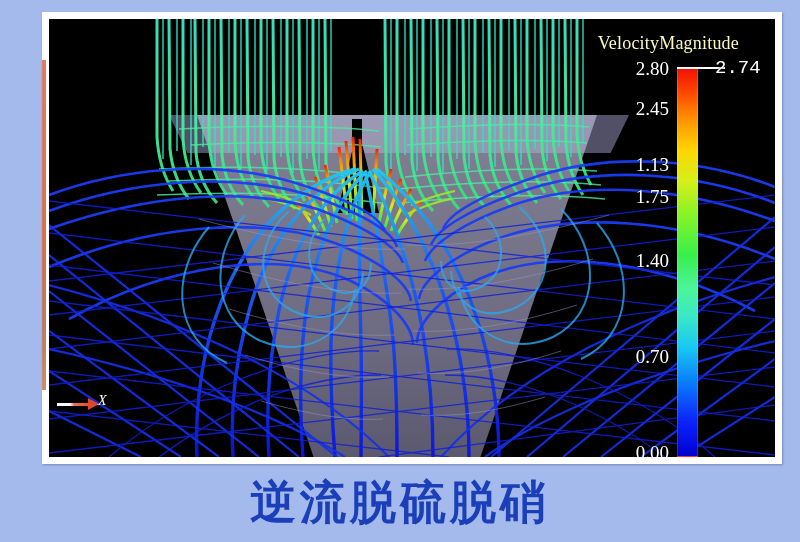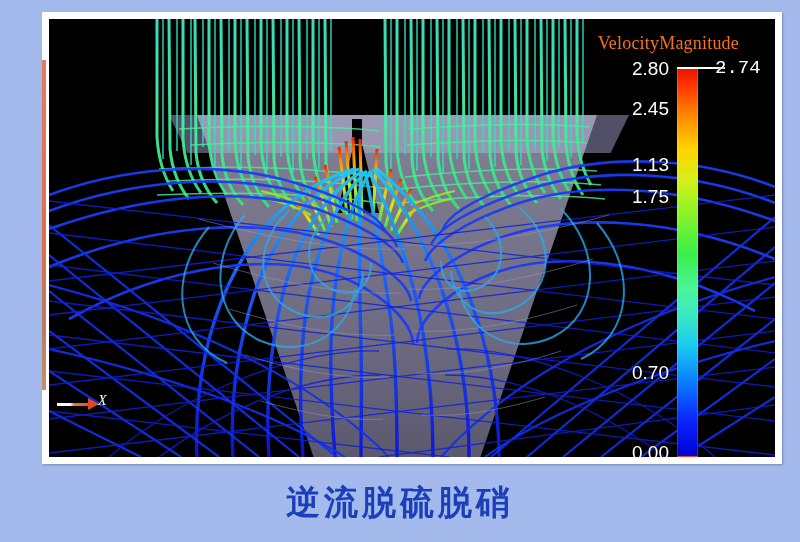--- a/index.html
+++ b/index.html
@@ -89,21 +89,21 @@
   
   #legend {
     position: absolute;
     right: 10px; top: 10px;
     width: 200px; height: 430px;
     pointer-events: none;
   }
   #legend-title {
     position: absolute;
     right: 26px; top: 4px;
-    color: #f97316;
+    color: #fef9c3;
     font-family: "Liberation Serif", serif;
     font-size: 18px;
     letter-spacing: .2px;
     white-space: nowrap;
     text-shadow: 0 0 2px #000;
   }
   #colorbar-track {
     position: absolute;
     left: 112px; top: 38px;
     width: 21px; height: 390px;
@@ -145,21 +145,21 @@
     position: absolute;
     left: 0px; top: 30px;
     width: 104px; height: 402px;
   }
   .tick-label {
     position: absolute;
     right: 0;
     width: 104px;
     text-align: right;
     color: #ffffff;
-    font-family: Liberation Sans, sans-serif;
+    font-family: Liberation Serif, serif;
     font-size: 19px;
     line-height: 19px;
     text-shadow: 0 0 2px #000;
   }
 
   
   #axis-widget {
     position: absolute;
     left: 6px; bottom: 32px;
     width: 70px; height: 40px;
@@ -185,21 +185,21 @@
   }
 
   
   #caption {
     position: absolute;
     left: 0; top: 472px;
     width: 800px;
     text-align: center;
     color: #1a3fb8;
     font-family: "DejaVu Sans", sans-serif;
-    font-size: 34px;
+    font-size: 46px;
     font-weight: 700;
     letter-spacing: 4px;
     line-height: 60px;
   }
 </style>
 </head>
 <body>
 
 <div id="slide">
 
@@ -438,21 +438,22 @@
       </div>
 
       <div id="legend">
         <div id="legend-title">VelocityMagnitude</div>
 
         <div id="tick-labels">
           <div class="tick-label" style="top:0px">2.80</div>
           <div class="tick-label" style="top:40px">2.45</div>
           <div class="tick-label" style="top:96px">1.13</div>
           <div class="tick-label" style="top:128px">1.75</div>
-          <div class="tick-label" style="top:304px">0.70</div>
+          <div class="tick-label" style="top:192px">1.40</div>
+          <div class="tick-label" style="top:288px">0.70</div>
           <div class="tick-label" style="top:384px">0.00</div>
         </div>
 
         <div id="colorbar-track"></div>
         <div class="cb-endtick" id="cb-tick-top"></div>
 
         <div class="cb-end-label" id="cb-max-label">2.74</div>
         <div class="cb-end-label" id="cb-min-label">0.00</div>
       </div>
 

